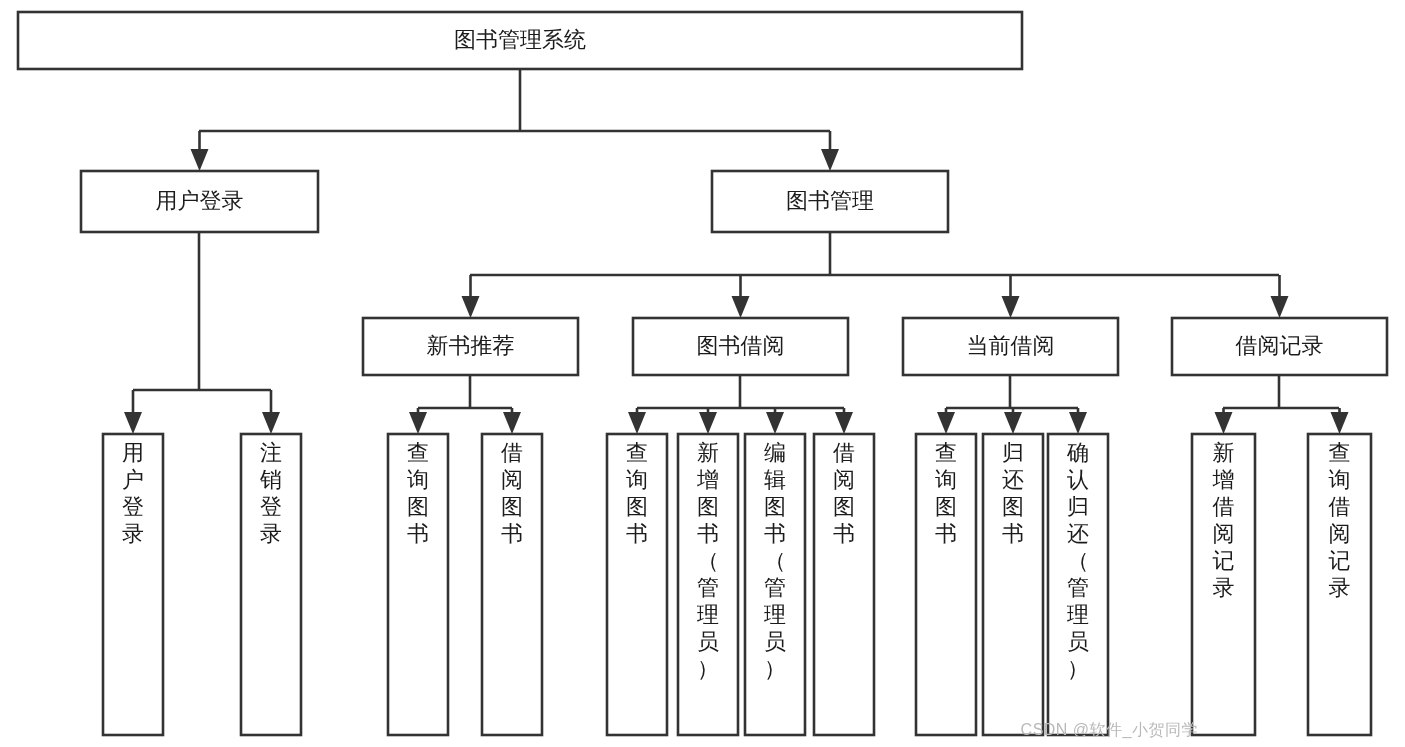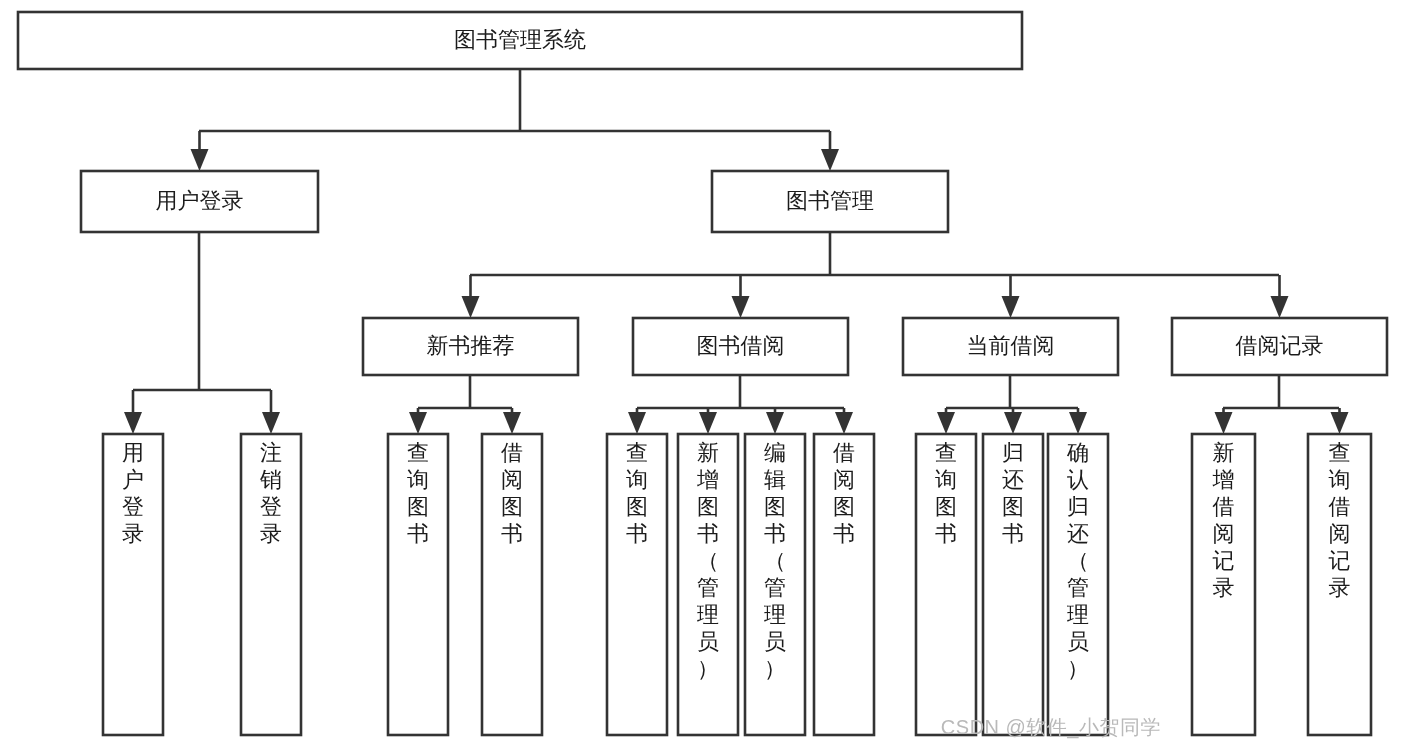--- a/index.html
+++ b/index.html
@@ -12,20 +12,21 @@
     height: 747px;
     font-family: "Liberation Sans", "DejaVu Sans", sans-serif;
     overflow: hidden;
     position: relative;
   }
   #diagram-root {
     position: relative;
     width: 1178px;
     height: 747px;
     background: #ffffff;
+    padding-left: 28px;
   }
   svg.flow {
     position: absolute;
     top: 0;
     left: 0;
     width: 1405px;
     height: 747px;
     display: block;
   }
   .node-box {
@@ -53,24 +54,24 @@
   }
   .node-label-v {
     font-family: "Liberation Sans", "DejaVu Sans", sans-serif;
     font-size: 22px;
     fill: #1b1b1b;
     text-anchor: middle;
     white-space: pre;
   }
   .watermark {
     position: absolute;
-    right: 17px;
+    right: 8px;
     bottom: 6px;
     font-family: "Liberation Sans", "DejaVu Sans", sans-serif;
-    font-size: 20px;
+    font-size: 16px;
     color: #b9b9b9;
     letter-spacing: 0.5px;
     white-space: pre;
     pointer-events: none;
   }
 </style>
 </head>
 <body>
 
 <div id="diagram-root">

